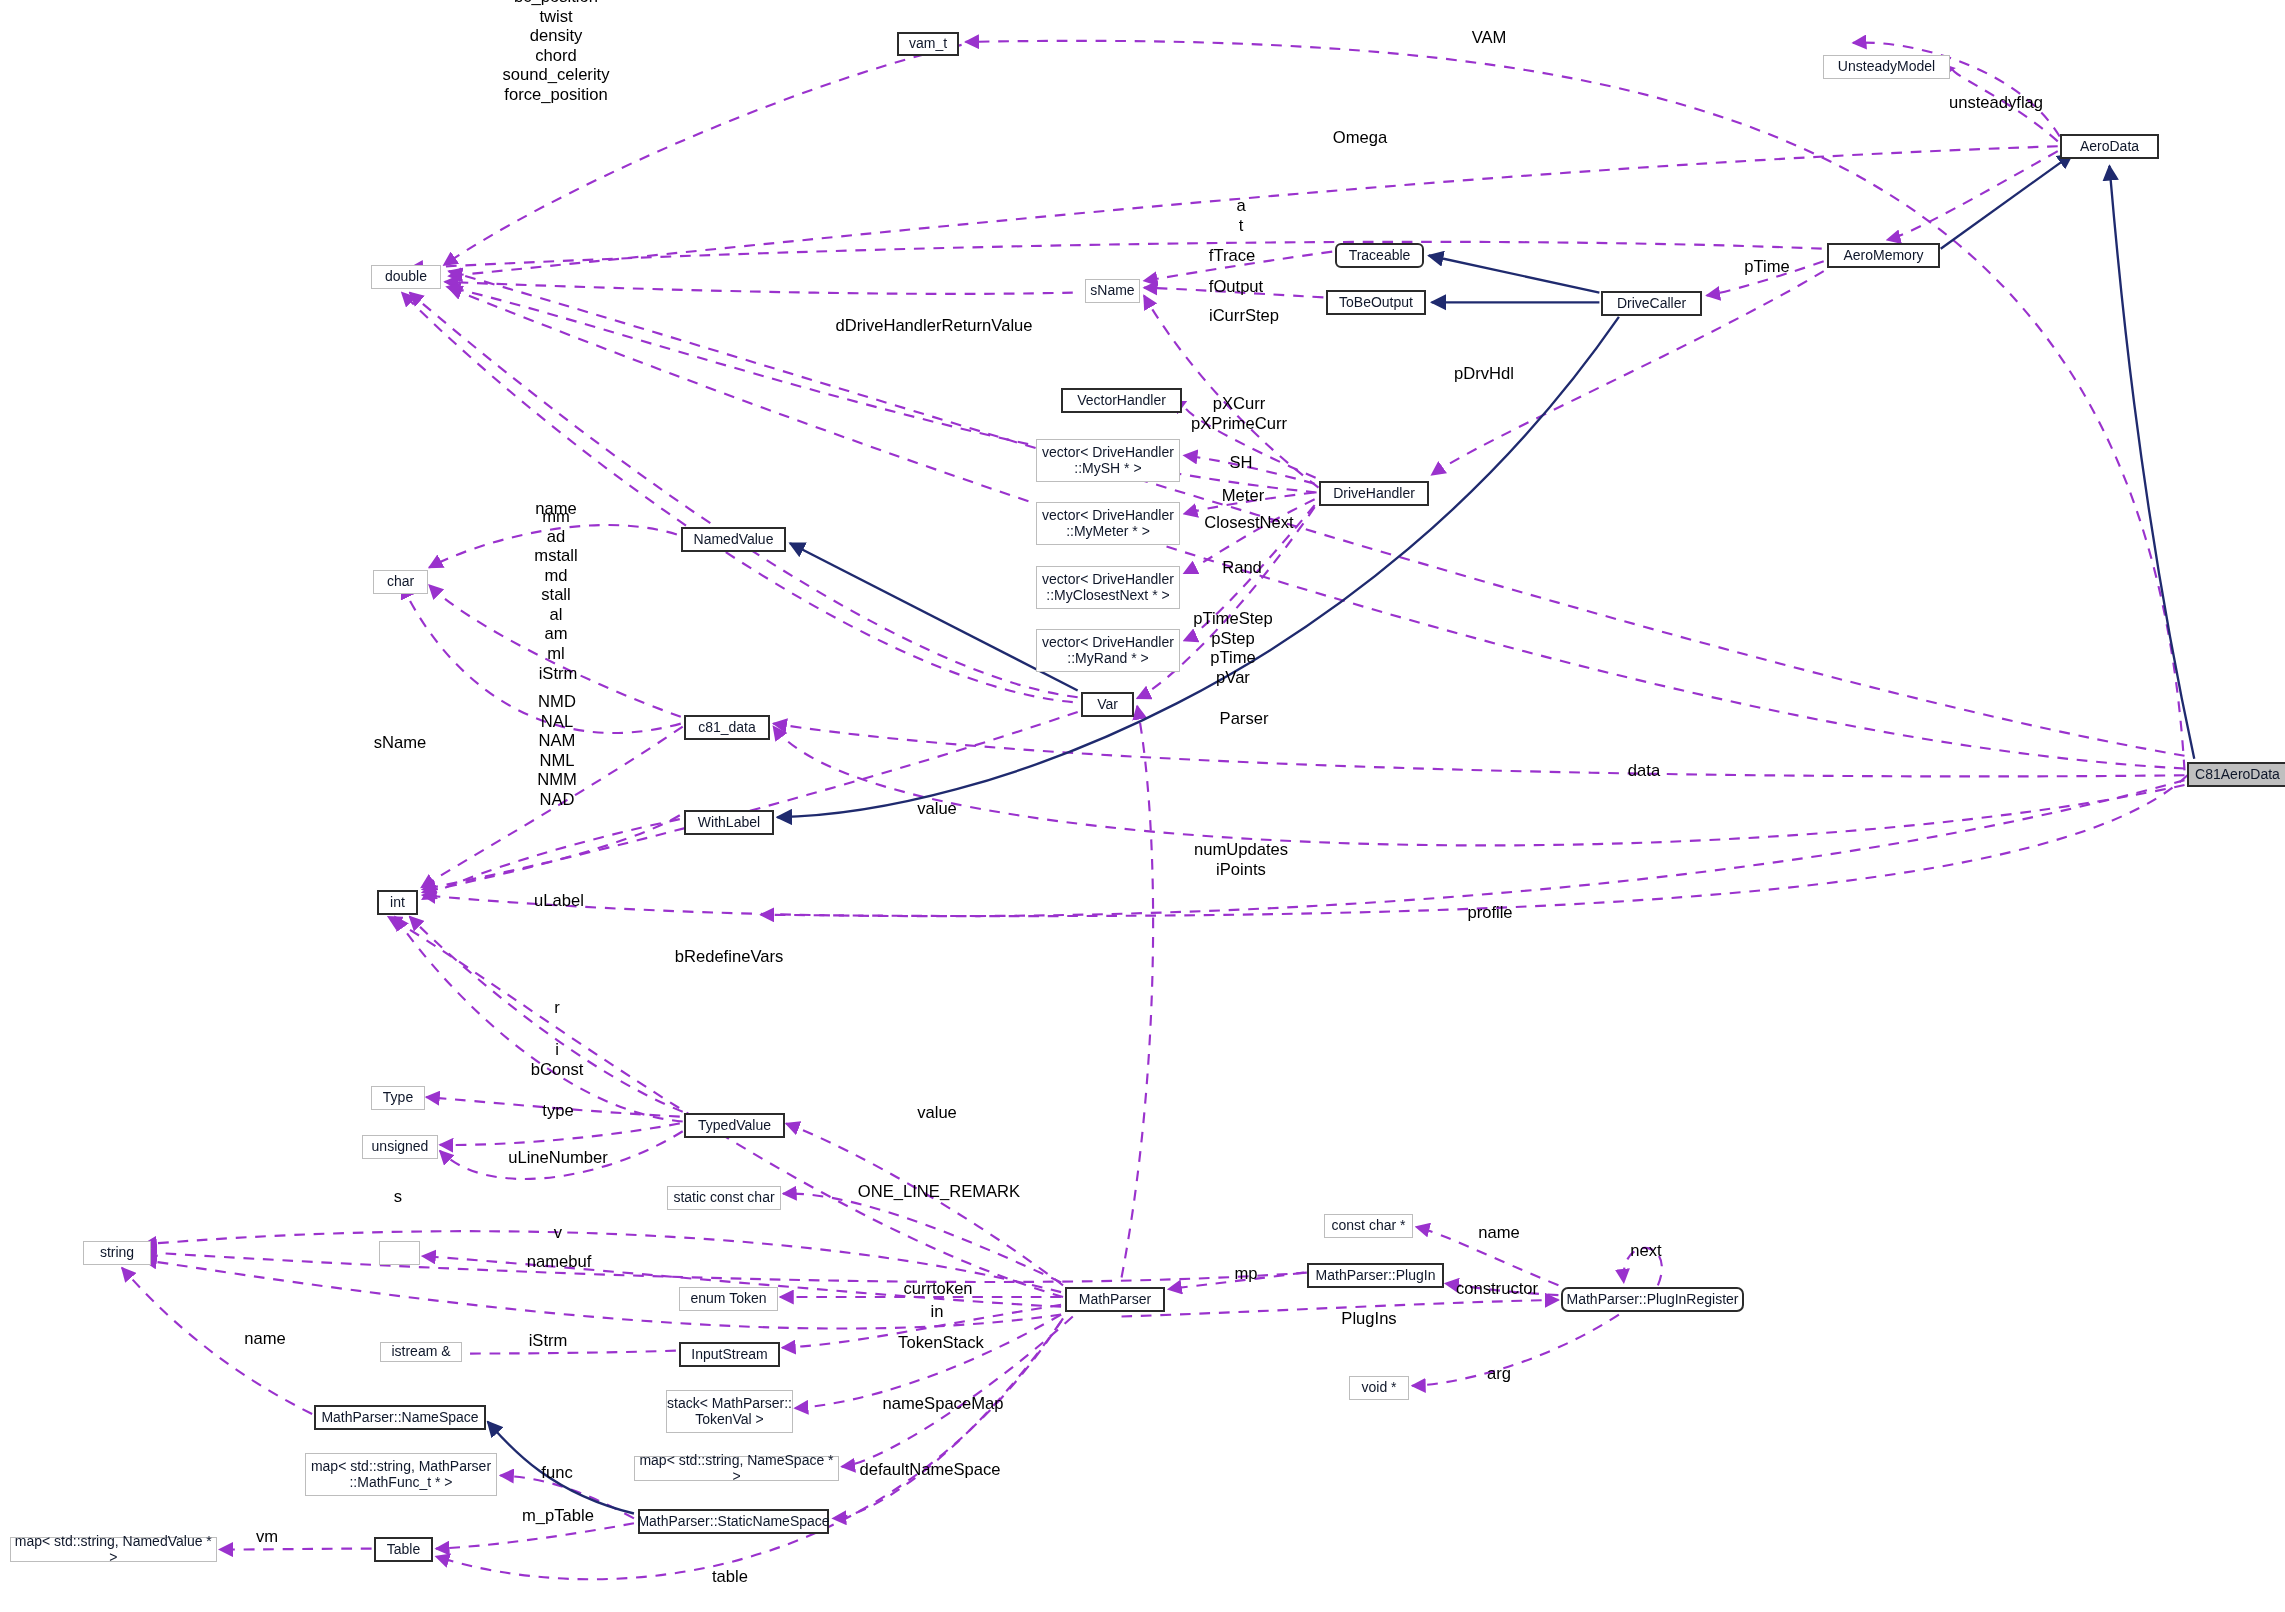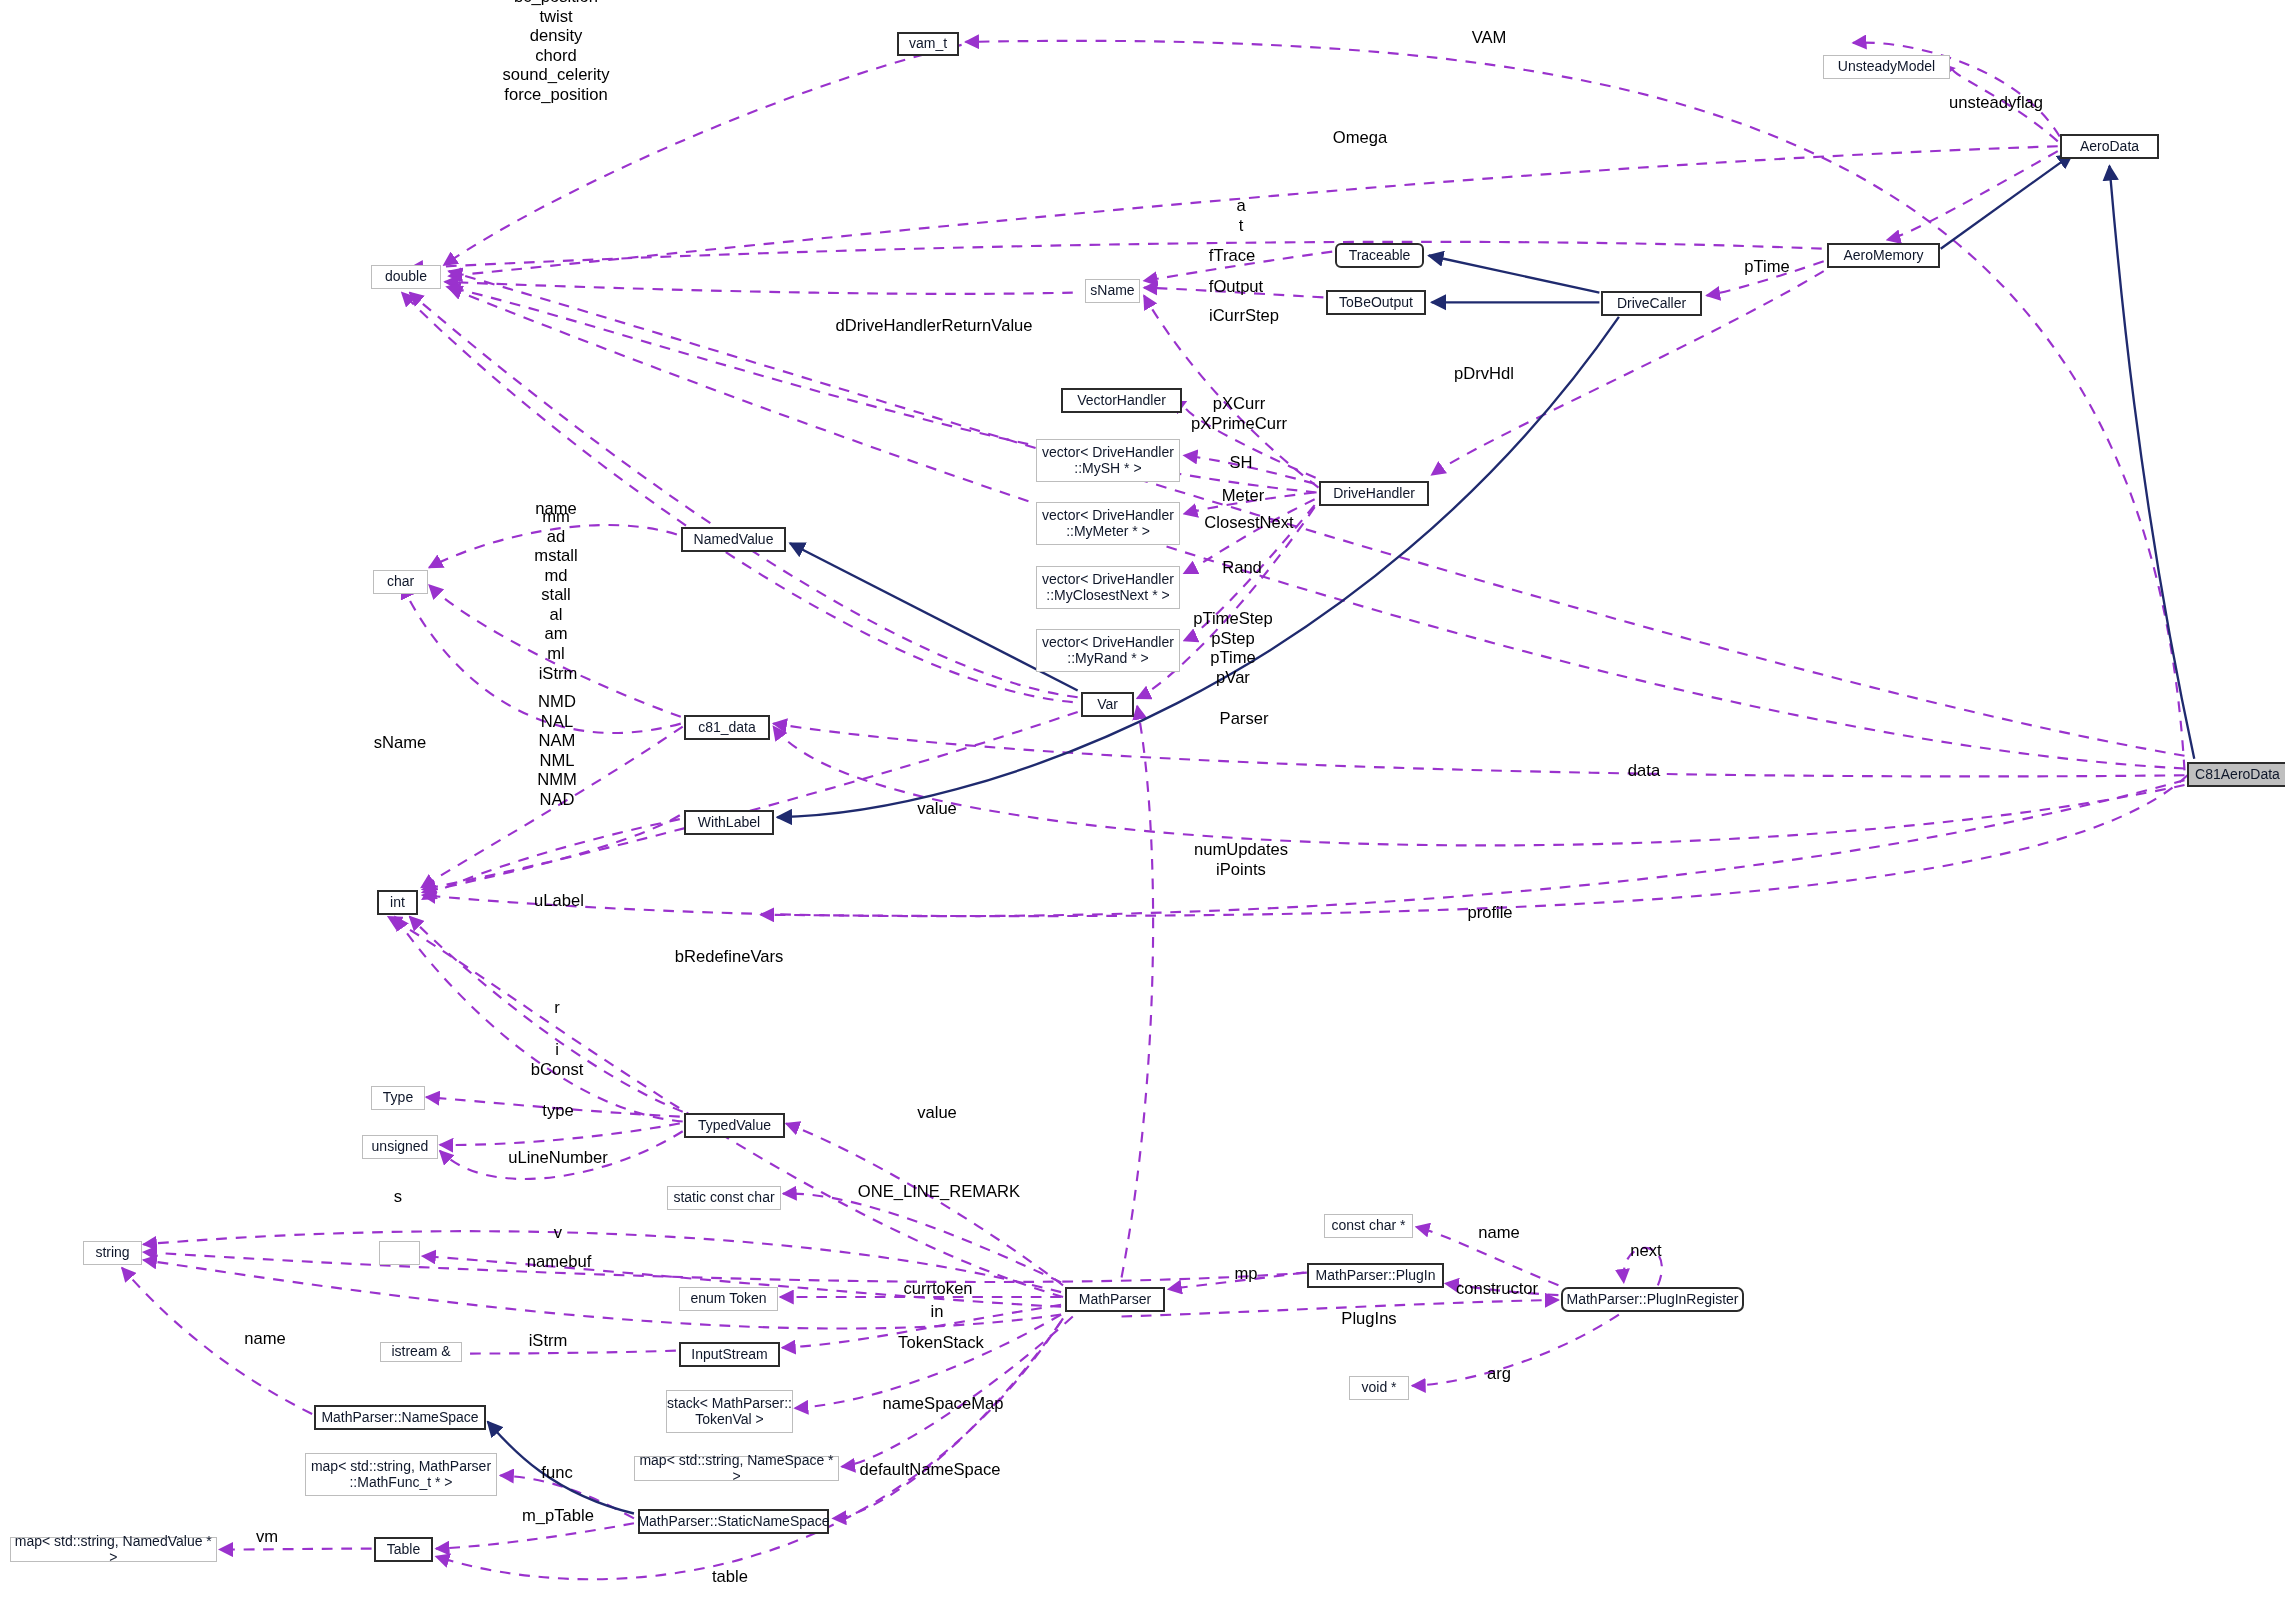--- a/index.html
+++ b/index.html
@@ -223,21 +223,21 @@
       <div class="node cls" style="left: 1081px; top: 692px; width: 53px; height: 25px;">Var</div>
       <div class="node cls" style="left: 684px; top: 810px; width: 90px; height: 25px;">WithLabel</div>
       <div class="node focus" style="left: 2187px; top: 762px; width: 101px; height: 25px;">C81AeroData</div>
       <div class="node cls" style="left: 377px; top: 890px; width: 41px; height: 25px;">int</div>
       <div class="node plain" style="left: 371px; top: 1086px; width: 54px; height: 24.4px;">Type</div>
       <div class="node cls" style="left: 684px; top: 1113px; width: 101px; height: 25px;">TypedValue</div>
       <div class="node plain" style="left: 362px; top: 1135px; width: 76px; height: 24.4px;">unsigned</div>
       <div class="node plain" style="left: 667px; top: 1186px; width: 114px; height: 24.4px;">static const char</div>
       <div class="node plain" style="left: 1324px; top: 1214px; width: 89px; height: 24.4px;">const char *</div>
       <div class="node plain" style="left: 379px; top: 1241px; width: 41px; height: 24.4px;"> </div>
-      <div class="node plain" style="left: 83px; top: 1241px; width: 59px; height: 24.4px;">string</div>
+      <div class="node plain" style="left: 83px; top: 1241px; width: 68px; height: 24.4px;">string</div>
       <div class="node cls" style="left: 1307px; top: 1263px; width: 137px; height: 25px;">MathParser::PlugIn</div>
       <div class="node plain" style="left: 679px; top: 1287px; width: 99px; height: 24.4px;">enum Token</div>
       <div class="node cls" style="left: 1065px; top: 1287px; width: 100px; height: 25px;">MathParser</div>
       <div class="node cls" style="left: 1561px; top: 1287px; width: 183px; height: 25px; border-radius: 7px;">MathParser::PlugInRegister</div>
       <div class="node plain" style="left: 340px; top: 1342px; width: 82px; height: 20px; margin-left: 40px;">istream &amp;</div>
       <div class="node cls" style="left: 679px; top: 1342px; width: 101px; height: 25px;">InputStream</div>
       <div class="node plain" style="left: 1349px; top: 1376px; width: 60px; height: 24.4px;">void *</div>
       <div class="node plain" style="left: 666px; top: 1390px; width: 127px; height: 43px;">stack&lt; MathParser::
  TokenVal &gt;</div>
       <div class="node cls" style="left: 314px; top: 1405px; width: 172px; height: 25px;">MathParser::NameSpace</div>

